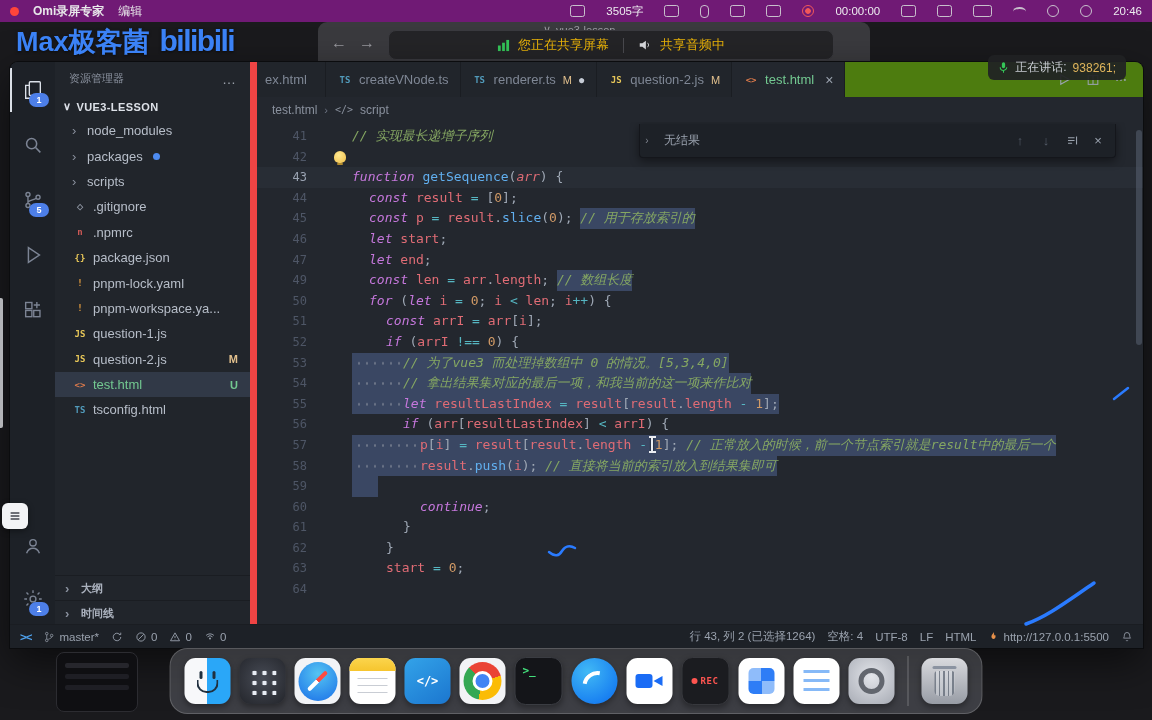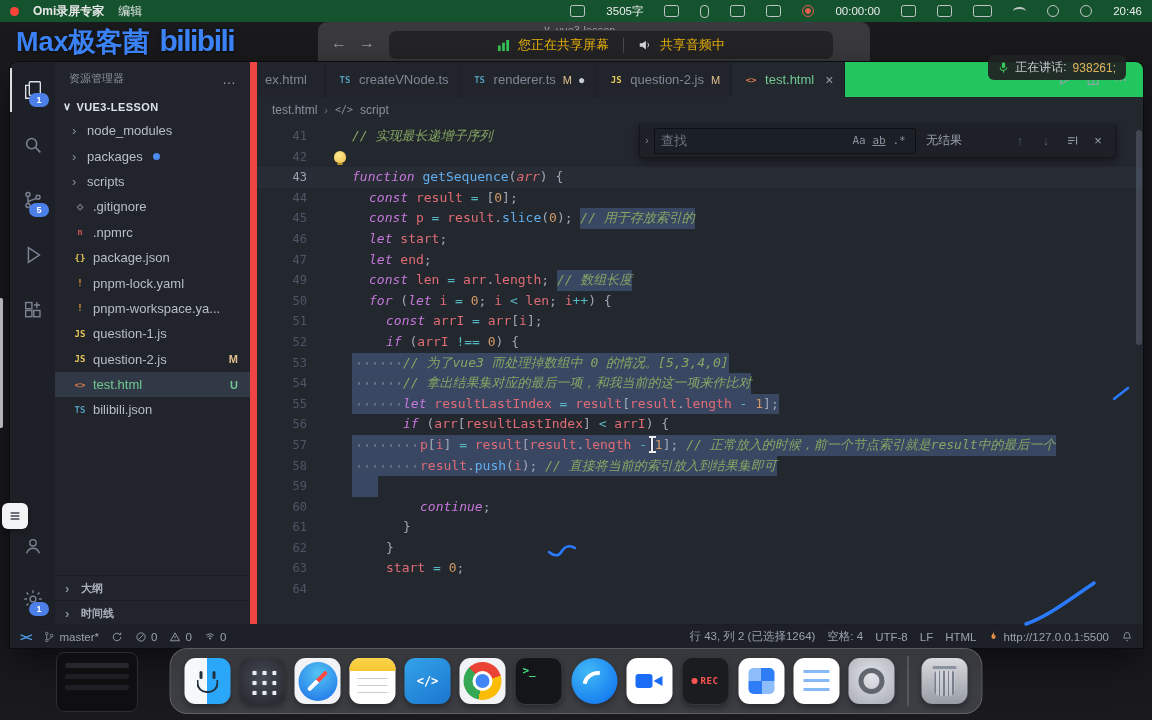--- a/index.html
+++ b/index.html
@@ -1,18 +1,18 @@
 <!DOCTYPE html>
 <html><head>
 <meta charset="utf-8">
 <style>
   html,body{margin:0;padding:0;background:#000}
   .screen{position:relative;width:1152px;height:720px;background:#1a1a1d;overflow:hidden;font-family:"Liberation Sans",sans-serif;-webkit-font-smoothing:antialiased}
   
-  .menubar{position:absolute;top:0;left:0;right:0;height:22px;background:#14532d;display:flex;align-items:center;padding:0 10px;color:#e8e8ea;font-size:12px;z-index:60}
+  .menubar{position:absolute;top:0;left:0;right:0;height:22px;background:#701a75;display:flex;align-items:center;padding:0 10px;color:#e8e8ea;font-size:12px;z-index:60}
   .mb-left{display:flex;align-items:center;gap:14px}
   .rec-dot{width:9px;height:9px;border-radius:50%;background:#ff453a;display:inline-block}
   .mb-app{font-weight:700}
   .mb-right{margin-left:auto;display:flex;align-items:center;gap:21px}
   .mb-text{font-size:11.5px;color:#ececef}
   .mbi{width:13px;height:10px;border:1.3px solid #d2d2d6;border-radius:2.5px;opacity:.9;display:inline-block}
   .mbi-record-icon{width:10px;height:10px;border-radius:50%;border-color:#ff5f57;background:radial-gradient(circle,#ff5f57 35%,transparent 45%)}
   .mbi-mic-icon{width:7px;height:11px;border-radius:4px}
   .mbi-battery-icon{width:17px}
   .mbi-search-icon,.mbi-control-center-icon{width:10px;height:10px;border-radius:50%}
@@ -48,21 +48,21 @@
   .tree-row{height:25.4px;display:flex;align-items:center;gap:5px;padding:0 8px 0 17px;cursor:pointer}
   .tree-row.selected{background:#313947}
   .tw{color:#8a919e;font-size:13px;width:10px;flex:none}
   .fi{width:16px;font-size:9px;font-weight:700;display:inline-flex;justify-content:center;flex:none;font-family:"DejaVu Sans Mono",monospace}
   .fi-js{color:#e5c558}.fi-ts{color:#519aba}.fi-html{color:#e07c4c}.fi-json{color:#e5c558}.fi-yaml{color:#e09a3e}.fi-npm{color:#cc5855}.fi-git{color:#8a919e;font-size:11px}
   .dotb{width:7px;height:7px;border-radius:50%;background:#4d8bf0;margin-left:5px;flex:none}
   .mk{margin-left:auto;font-size:11px;font-weight:600;padding-right:4px}
   .sb-panels{margin-bottom:23px}
   .panel-row{height:24px;display:flex;align-items:center;gap:6px;padding:0 10px;font-size:11px;font-weight:700;color:#aab1bd;border-top:1px solid #1a1d22;cursor:pointer}
   .main{flex:1;display:flex;flex-direction:column;min-width:0;position:relative}
-  .tabbar{height:35px;background:#22c55e;display:flex;flex:none}
+  .tabbar{height:35px;background:#4d7c0f;display:flex;flex:none}
   .tabs{display:flex;height:100%}
   .tab{display:flex;align-items:center;gap:6px;padding:0 11px;font-size:13px;color:#7f8795;background:#21252b;border-right:1px solid #1a1d22;cursor:pointer;white-space:nowrap}
   .tab.partial{width:52px;overflow:hidden;padding:0 8px}
   .tab.active{background:#23272e;color:#d7dce4}
   .tab .close{margin-left:5px;color:#9aa2ae;font-size:14px;line-height:1}
   .tab .dot{color:#c6ccd6;font-size:12px}
   .tab .tmk{font-size:11px;color:#e2c08d;margin-left:1px}
   .tab-actions{margin-left:auto;display:flex;align-items:center;gap:3px;padding:0 10px;color:#9aa2ae}
   .ta{width:25px;height:25px;display:flex;align-items:center;justify-content:center;border-radius:4px;cursor:pointer}
   .breadcrumb{height:25px;display:flex;align-items:center;gap:7px;padding:0 15px;font-size:12px;color:#8a919e;background:#23272e;flex:none}
@@ -340,21 +340,21 @@
             <span>question-2.js</span>
             <span class="mk" style="color: rgb(226, 192, 141);">M</span>
           </div>
           <div class="tree-row selected">
             <span class="fi fi-html">&lt;&gt;</span>
             <span style="color: rgb(115, 201, 145);">test.html</span>
             <span class="mk" style="color: rgb(115, 201, 145);">U</span>
           </div>
           <div class="tree-row">
             <span class="fi fi-ts">TS</span>
-            <span>bilibili.json</span>
+            <span>tsconfig.html</span>
           </div>
         </div>
       <div class="sb-panels" id="sbPanels">
           <div class="panel-row">
             <span class="tw">›</span>
             <span>大纲</span>
           </div>
           <div class="panel-row">
             <span class="tw">›</span>
             <span>时间线</span>
@@ -440,28 +440,20 @@
             <div class="code-line"><span class="ln">61</span><span class="ggap"></span><span class="ind" style="width: 51px;"></span><span class="seg"><span class="t-pn">}</span></span></div>
             <div class="code-line"><span class="ln">62</span><span class="ggap"></span><span class="ind" style="width: 34px;"></span><span class="seg"><span class="t-pn">}</span></span></div>
             <div class="code-line"><span class="ln">63</span><span class="ggap"></span><span class="ind" style="width: 34px;"></span><span class="seg"><span class="t-vr">start</span><span class="t-op"> = </span><span class="t-nu">0</span><span class="t-pn">;</span></span></div>
             <div class="code-line"><span class="ln">64</span><span class="ggap"></span><span class="ind" style="width: 34px;"></span></div>
           </div>
         <div class="bulb"></div>
         <div class="scroll-thumb"></div>
 
         <div class="find">
           <div class="find-grip">›</div>
-          <div class="find-input">
-            <span class="find-ph">查找</span>
-            <span id="findToggles" style="display:flex">
-                <span class="tog">Aa</span>
-                <span class="tog wb">ab</span>
-                <span class="tog">.*</span>
-              </span>
-          </div>
           <span class="find-result">无结果</span>
           <div class="find-actions">
             <span class="fa dim">↑</span>
             <span class="fa dim">↓</span>
             <span class="fa">
               <svg viewBox="0 0 16 16" width="13" height="13" stroke="currentColor" fill="none" stroke-width="1.3">
                   <path d="M2.5 4.5h8M2.5 8h8M2.5 11.5h5M13 3v10"></path>
                 </svg>
             </span>
             <span class="fa">×</span>

